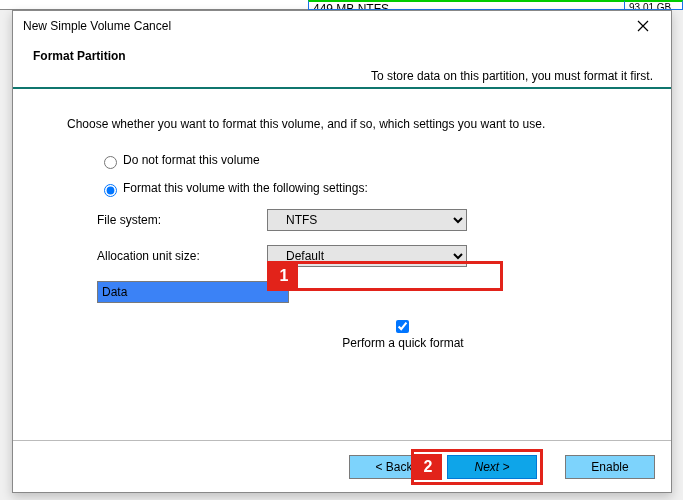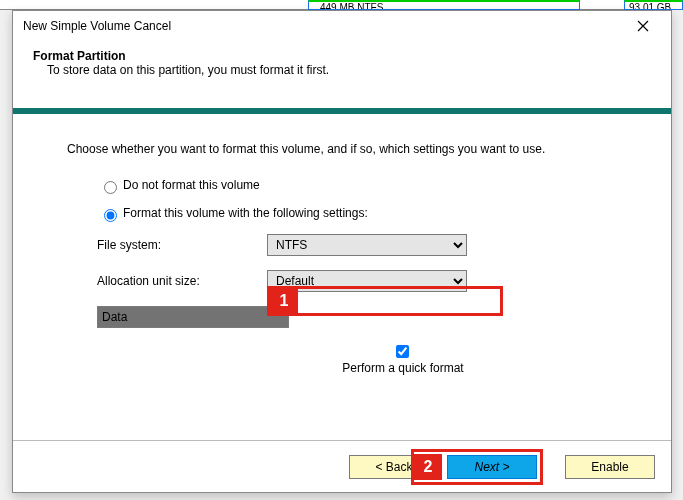--- a/index.html
+++ b/index.html
@@ -15,26 +15,26 @@
   }
   .bg-partition-bar {
     position: absolute;
     top: 0; left: 0; right: 0;
     height: 10px;
     background: #fff;
     border-bottom: 1px solid #888;
   }
   .bg-partition-seg1 {
     position: absolute;
-    top: 0; left: 308px; width: 272px; height: 10px;
+    top: 0; left: 308px; width: 344px; height: 10px;
     border: 1px solid #1a73e8;
     border-top: 2px solid #0c0;
     background: #fff;
-    font-size: 10px;
-    padding-left: 11px;
+    font-size: 12px;
+    padding-left: 4px;
     overflow: hidden;
     white-space: nowrap;
   }
   .bg-partition-seg2 {
     position: absolute;
     top:0; left:624px; right:0; height:10px;
     border: 1px solid #1a73e8;
     border-top: 2px solid #0c0;
     background:#fff;
     font-size:10px;
@@ -69,32 +69,33 @@
     width: 40px;
     height: 28px;
     display: flex;
     align-items: center;
     justify-content: center;
     cursor: pointer;
   }
   .titlebar .close svg { width: 12px; height: 12px; }
 
   .header-section {
-    padding: 8px 18px 31px 20px;
-    border-bottom: 6px solid #0f766e;
+    padding: 8px 18px 4px 20px;
+    border-bottom: 2px solid #0f766e;
   }
   .header-section .heading {
     font-weight: bold;
     font-size: 12px;
   }
   .header-section .subtext {
     font-size: 12px;
     margin-left: 14px;
-    margin-top: 0;
+    margin-top: 6px;
     color: #000;
+    text-align: right;
   }
 
   .content {
     flex: 1;
     padding: 24px 32px 10px 32px;
     position: relative;
   }
   .content .prompt {
     text-align: left;
     margin: 4px 0 22px 22px;
@@ -126,29 +127,29 @@
   .form-row .field-cell {
     position: relative;
     width: 200px;
   }
   select.win {
     width: 200px;
     height: 22px;
     font-size: 12px;
     border: 1px solid #7a7a7a;
     background: #e5e5e5;
-    padding-left: 4px;
+    padding-left: 14px;
   }
   input.win-text {
     width: 192px;
     height: 22px;
     font-size: 12px;
     border: 1px solid #7a7a7a;
     padding: 1px 4px;
-    background: #737373;
+    background: #3b82f6;
   }
   .checkbox-row {
     display: flex;
     align-items: center;
     margin-left: 122px;
     margin-bottom: 10px;
     font-size: 12px;
     flex-direction: column;
   }
   .checkbox-row input[type=checkbox] {
@@ -164,21 +165,21 @@
     justify-content: flex-end;
     padding-right: 16px;
     gap: 8px;
     position: relative;
   }
   button.win-btn {
     width: 90px;
     height: 24px;
     font-size: 12px;
     border: 1px solid #7a7a7a;
-    background: #fef9c3;
+    background: #7dd3fc;
     cursor: pointer;
     font-family: inherit;
   }
   button.win-btn.default {
     border: 1.5px solid #0078d7;
     background: #0ea5e9;
     font-style: italic;
   }
 
   

